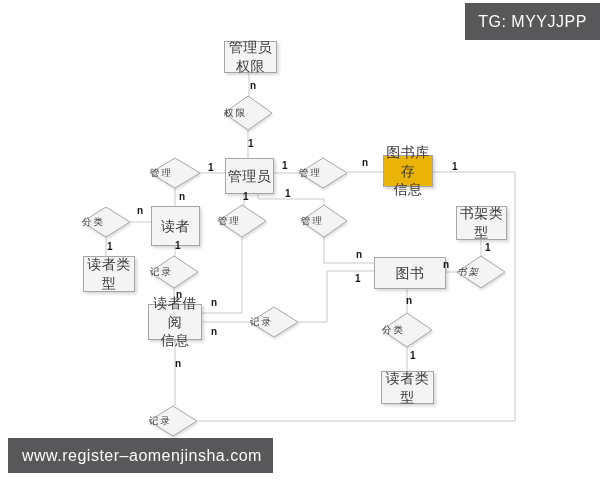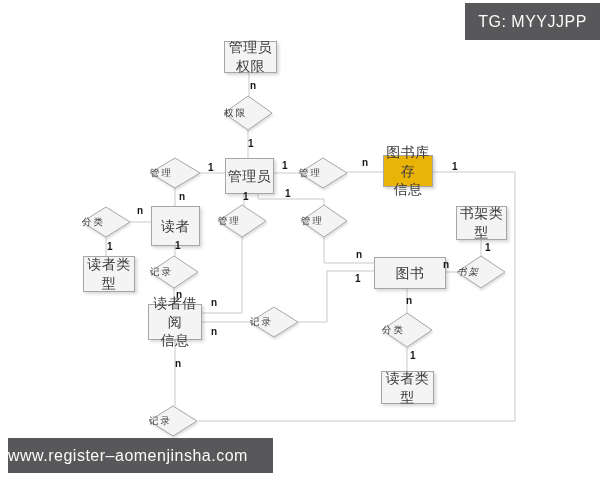--- a/index.html
+++ b/index.html
@@ -22,21 +22,21 @@
   }
   .card {
     position:absolute; font-weight:bold; font-size:10px; color:#161616;
     line-height:1;
   }
   .wm {
     position:absolute; display:flex; align-items:center;
     font-size:16px; letter-spacing:0.5px; box-sizing:border-box;
   }
   #wm-top { left:465px; top:3px; width:135px; height:37px; justify-content:center; }
-  #wm-bottom { left:8px; top:438px; width:265px; height:35px; }
+  #wm-bottom { left:8px; top:438px; width:265px; height:35px; padding-left:14px; }
 </style>
 </head>
 <body>
 
 <div id="canvas" style="background: rgb(255, 255, 255);">
   <svg id="diagram-svg" viewBox="0 0 600 480">
     <g id="edges-layer">
         <polyline points="249,73 249,97" fill="none" stroke="#c9c9c9" stroke-width="1"></polyline>
         <polyline points="248,130 248,158" fill="none" stroke="#c9c9c9" stroke-width="1"></polyline>
         <polyline points="200,173 225,173" fill="none" stroke="#c9c9c9" stroke-width="1"></polyline>

